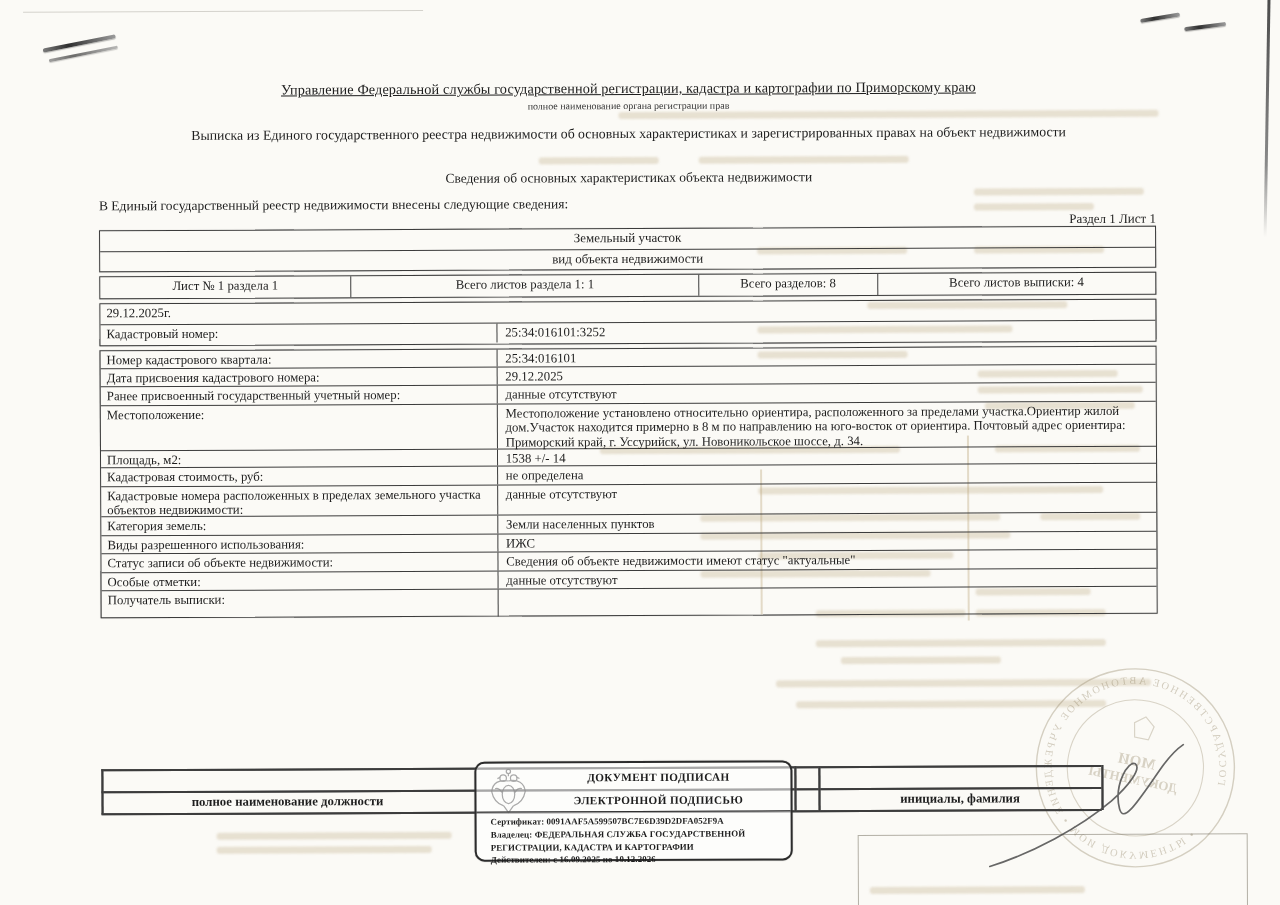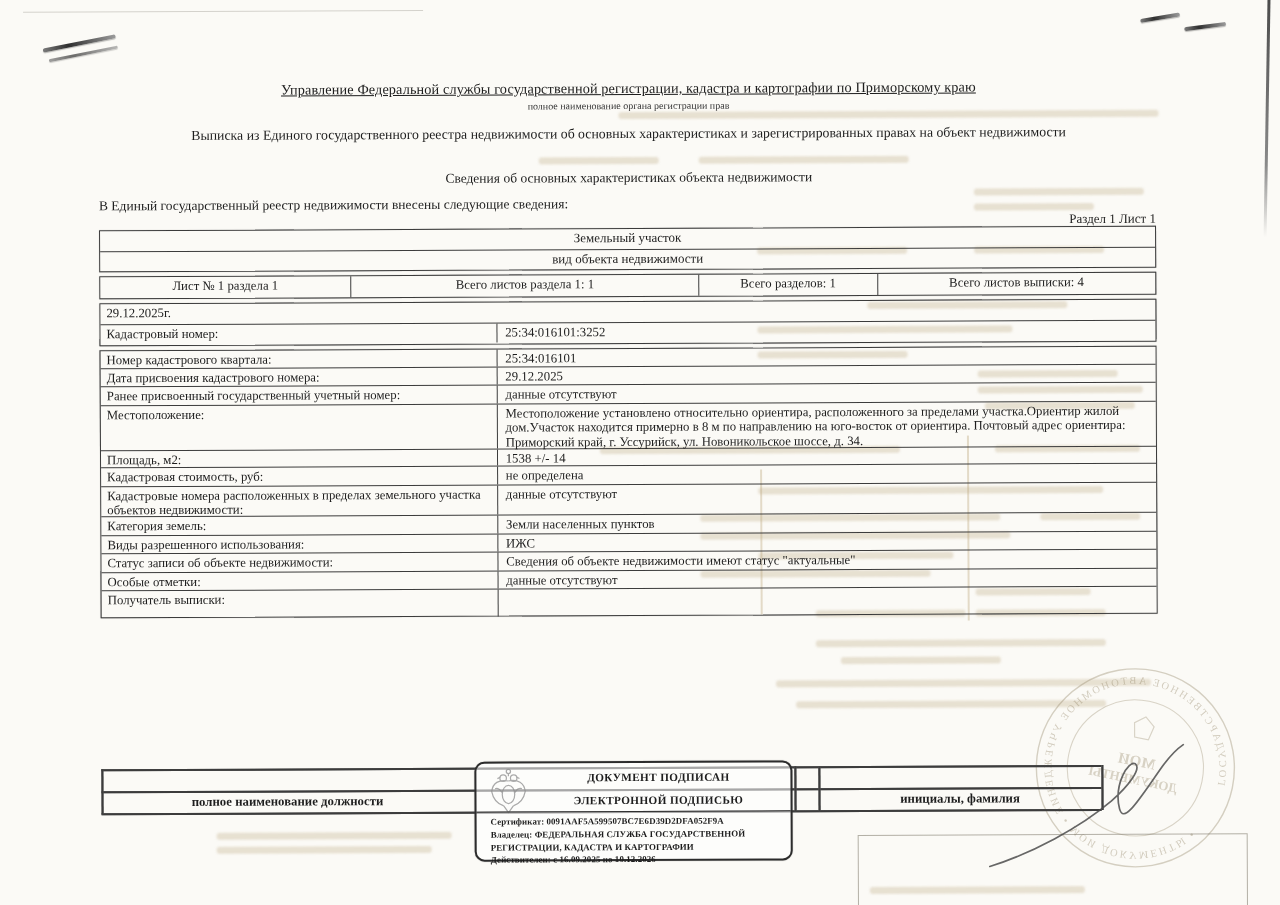--- a/index.html
+++ b/index.html
@@ -104,21 +104,21 @@
   <div class="abs" style="left:957px;top:213px;width:200px;text-align:right;font-size:13px;">Раздел 1 Лист 1</div>
 
   <div class="block" style="left:100px;top:228px;width:1057px;height:42px;">
     <div class="row first center" style="height:20px;display:block;font-size:13px;padding-top:1px;">Земельный участок</div>
     <div class="row center" style="height:19px;display:block;font-size:13px;padding-top:1px;">вид объекта недвижимости</div>
   </div>
 
   <div class="block" style="left:100px;top:274px;width:1057px;height:23px;display:flex;">
     <div class="cellc" style="width:23.8%;">Лист № 1 раздела 1</div>
     <div class="cellc" style="width:33%;">Всего листов раздела 1: 1</div>
-    <div class="cellc" style="width:16.9%;">Всего разделов: 1</div>
+    <div class="cellc" style="width:16.9%;">Всего разделов: 8</div>
     <div class="cellc" style="width:26.3%;">Всего листов выписки: 4</div>
   </div>
 
   <div class="block" style="left:100px;top:301px;width:1057px;height:43px;">
     <div class="row first" style="height:20px;padding:2px 0 0 6px;font-size:12.8px;display:block;">29.12.2025г.</div>
     <div class="row" style="height:20px;">
       <div class="lbl">Кадастровый номер:</div>
       <div class="val">25:34:016101:3252</div>
     </div>
   </div>

